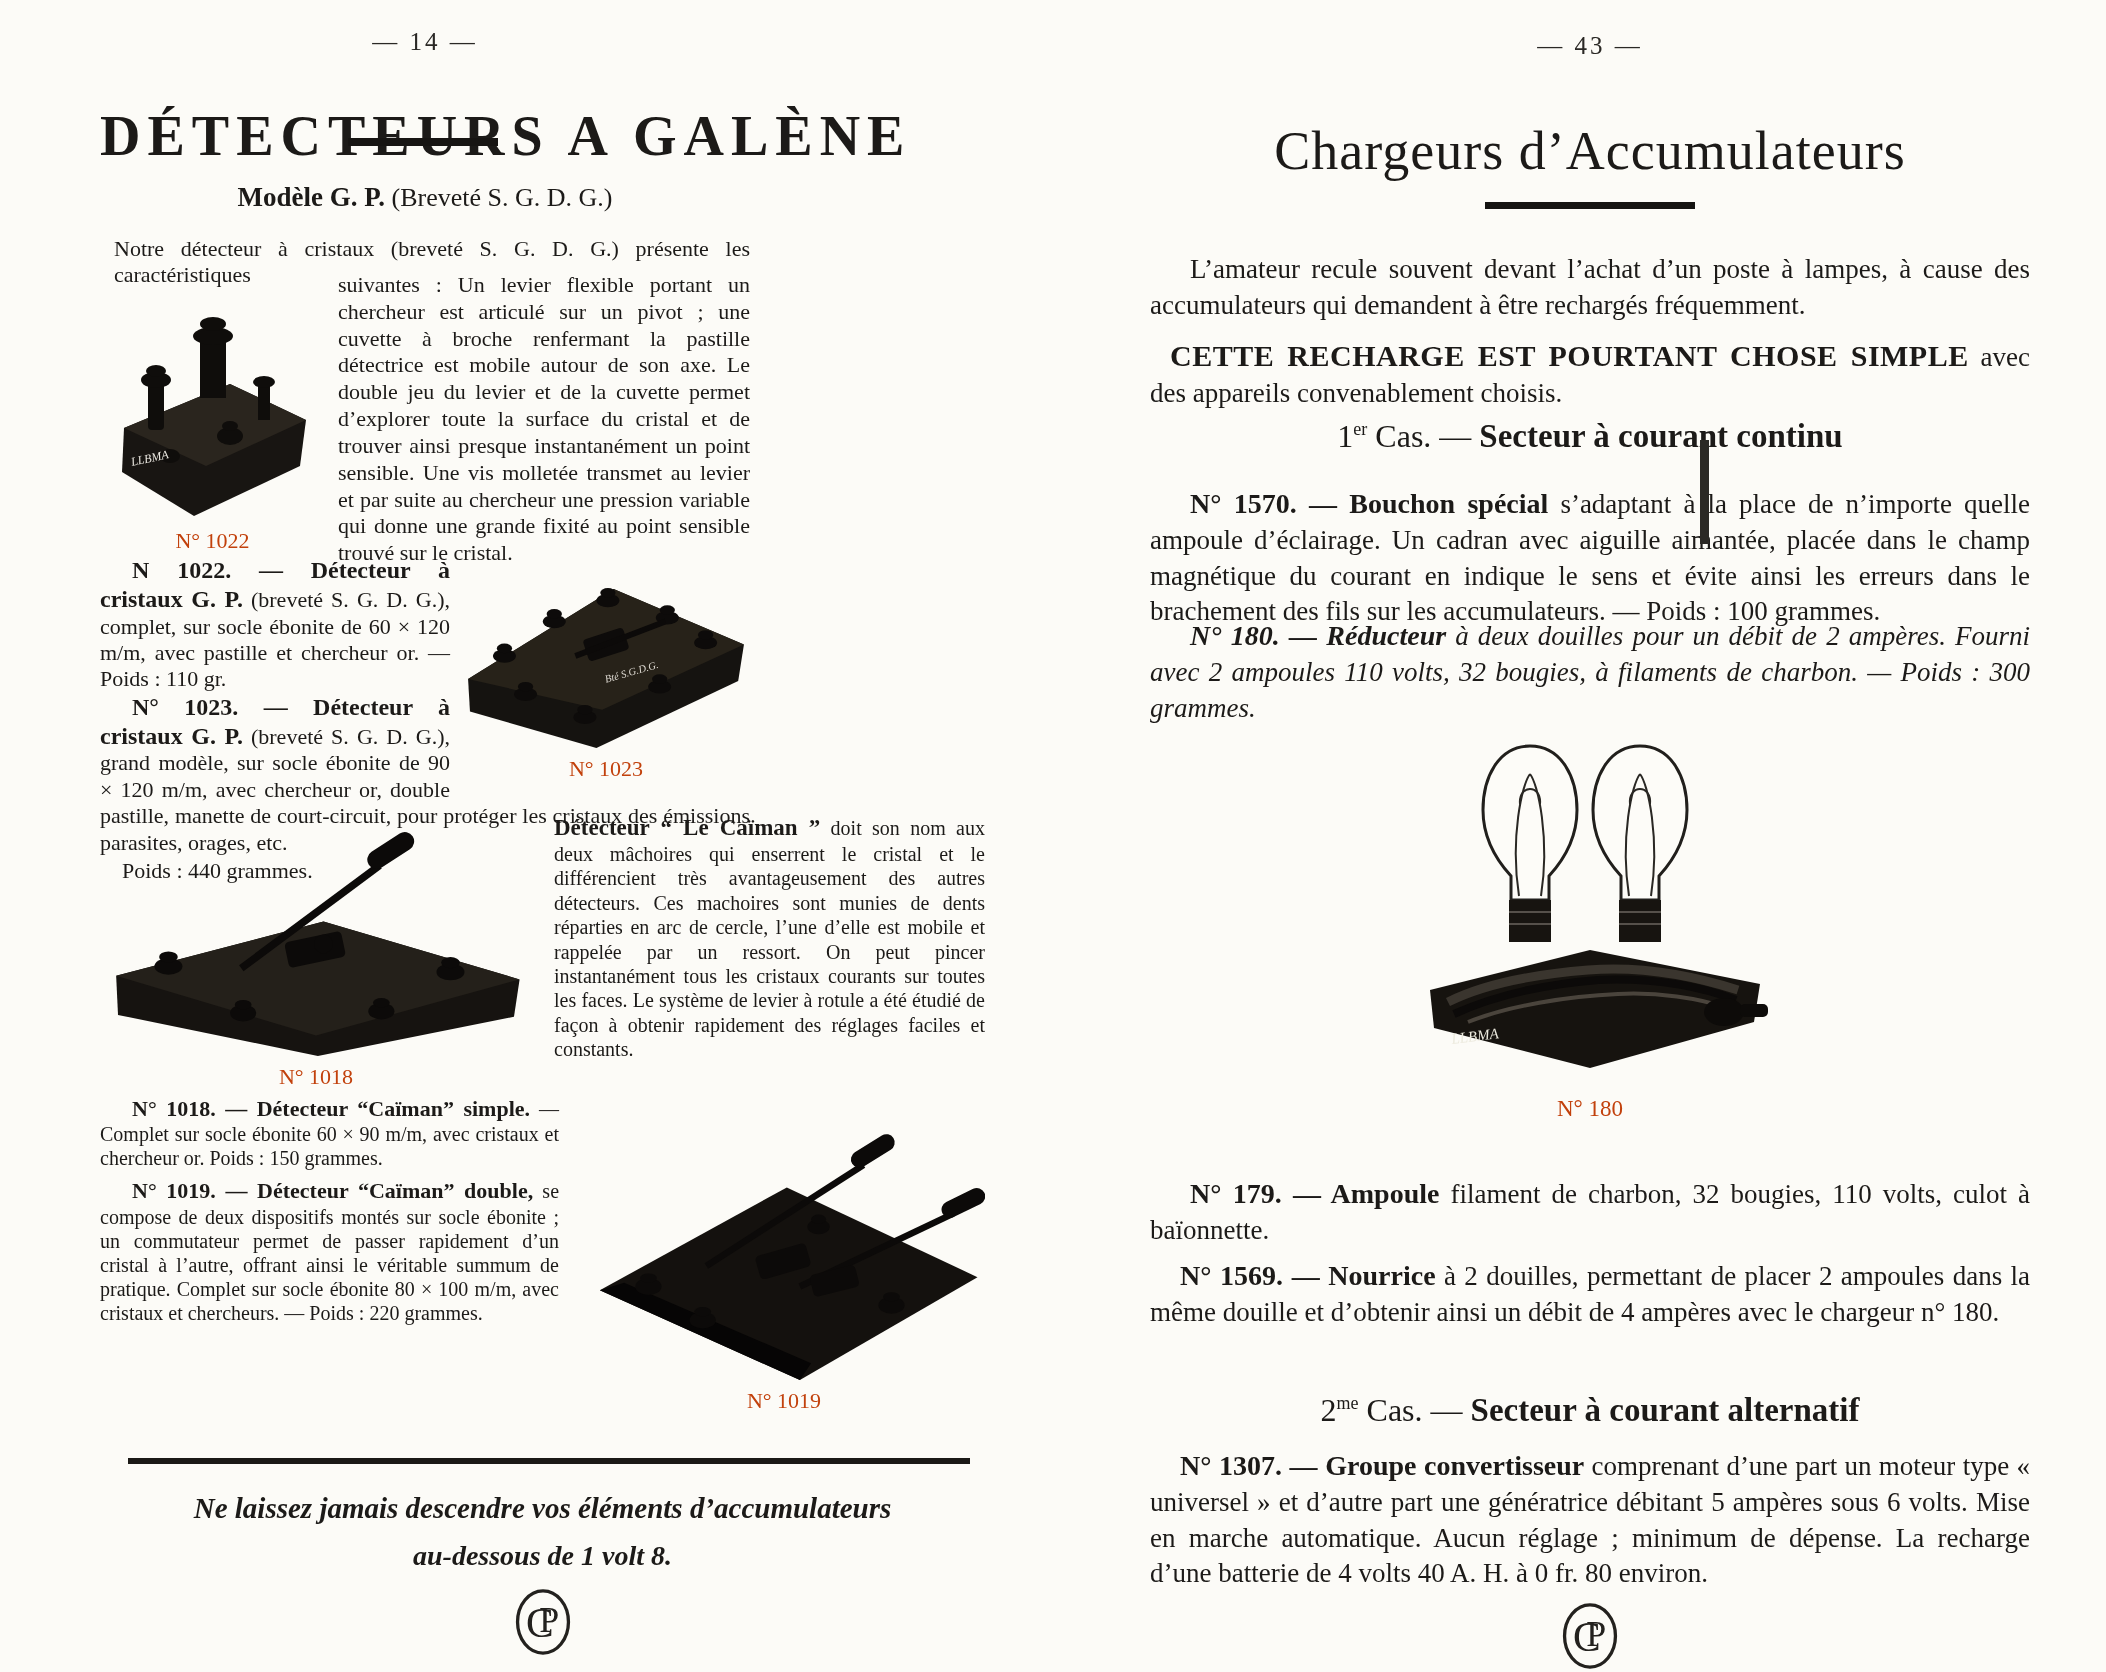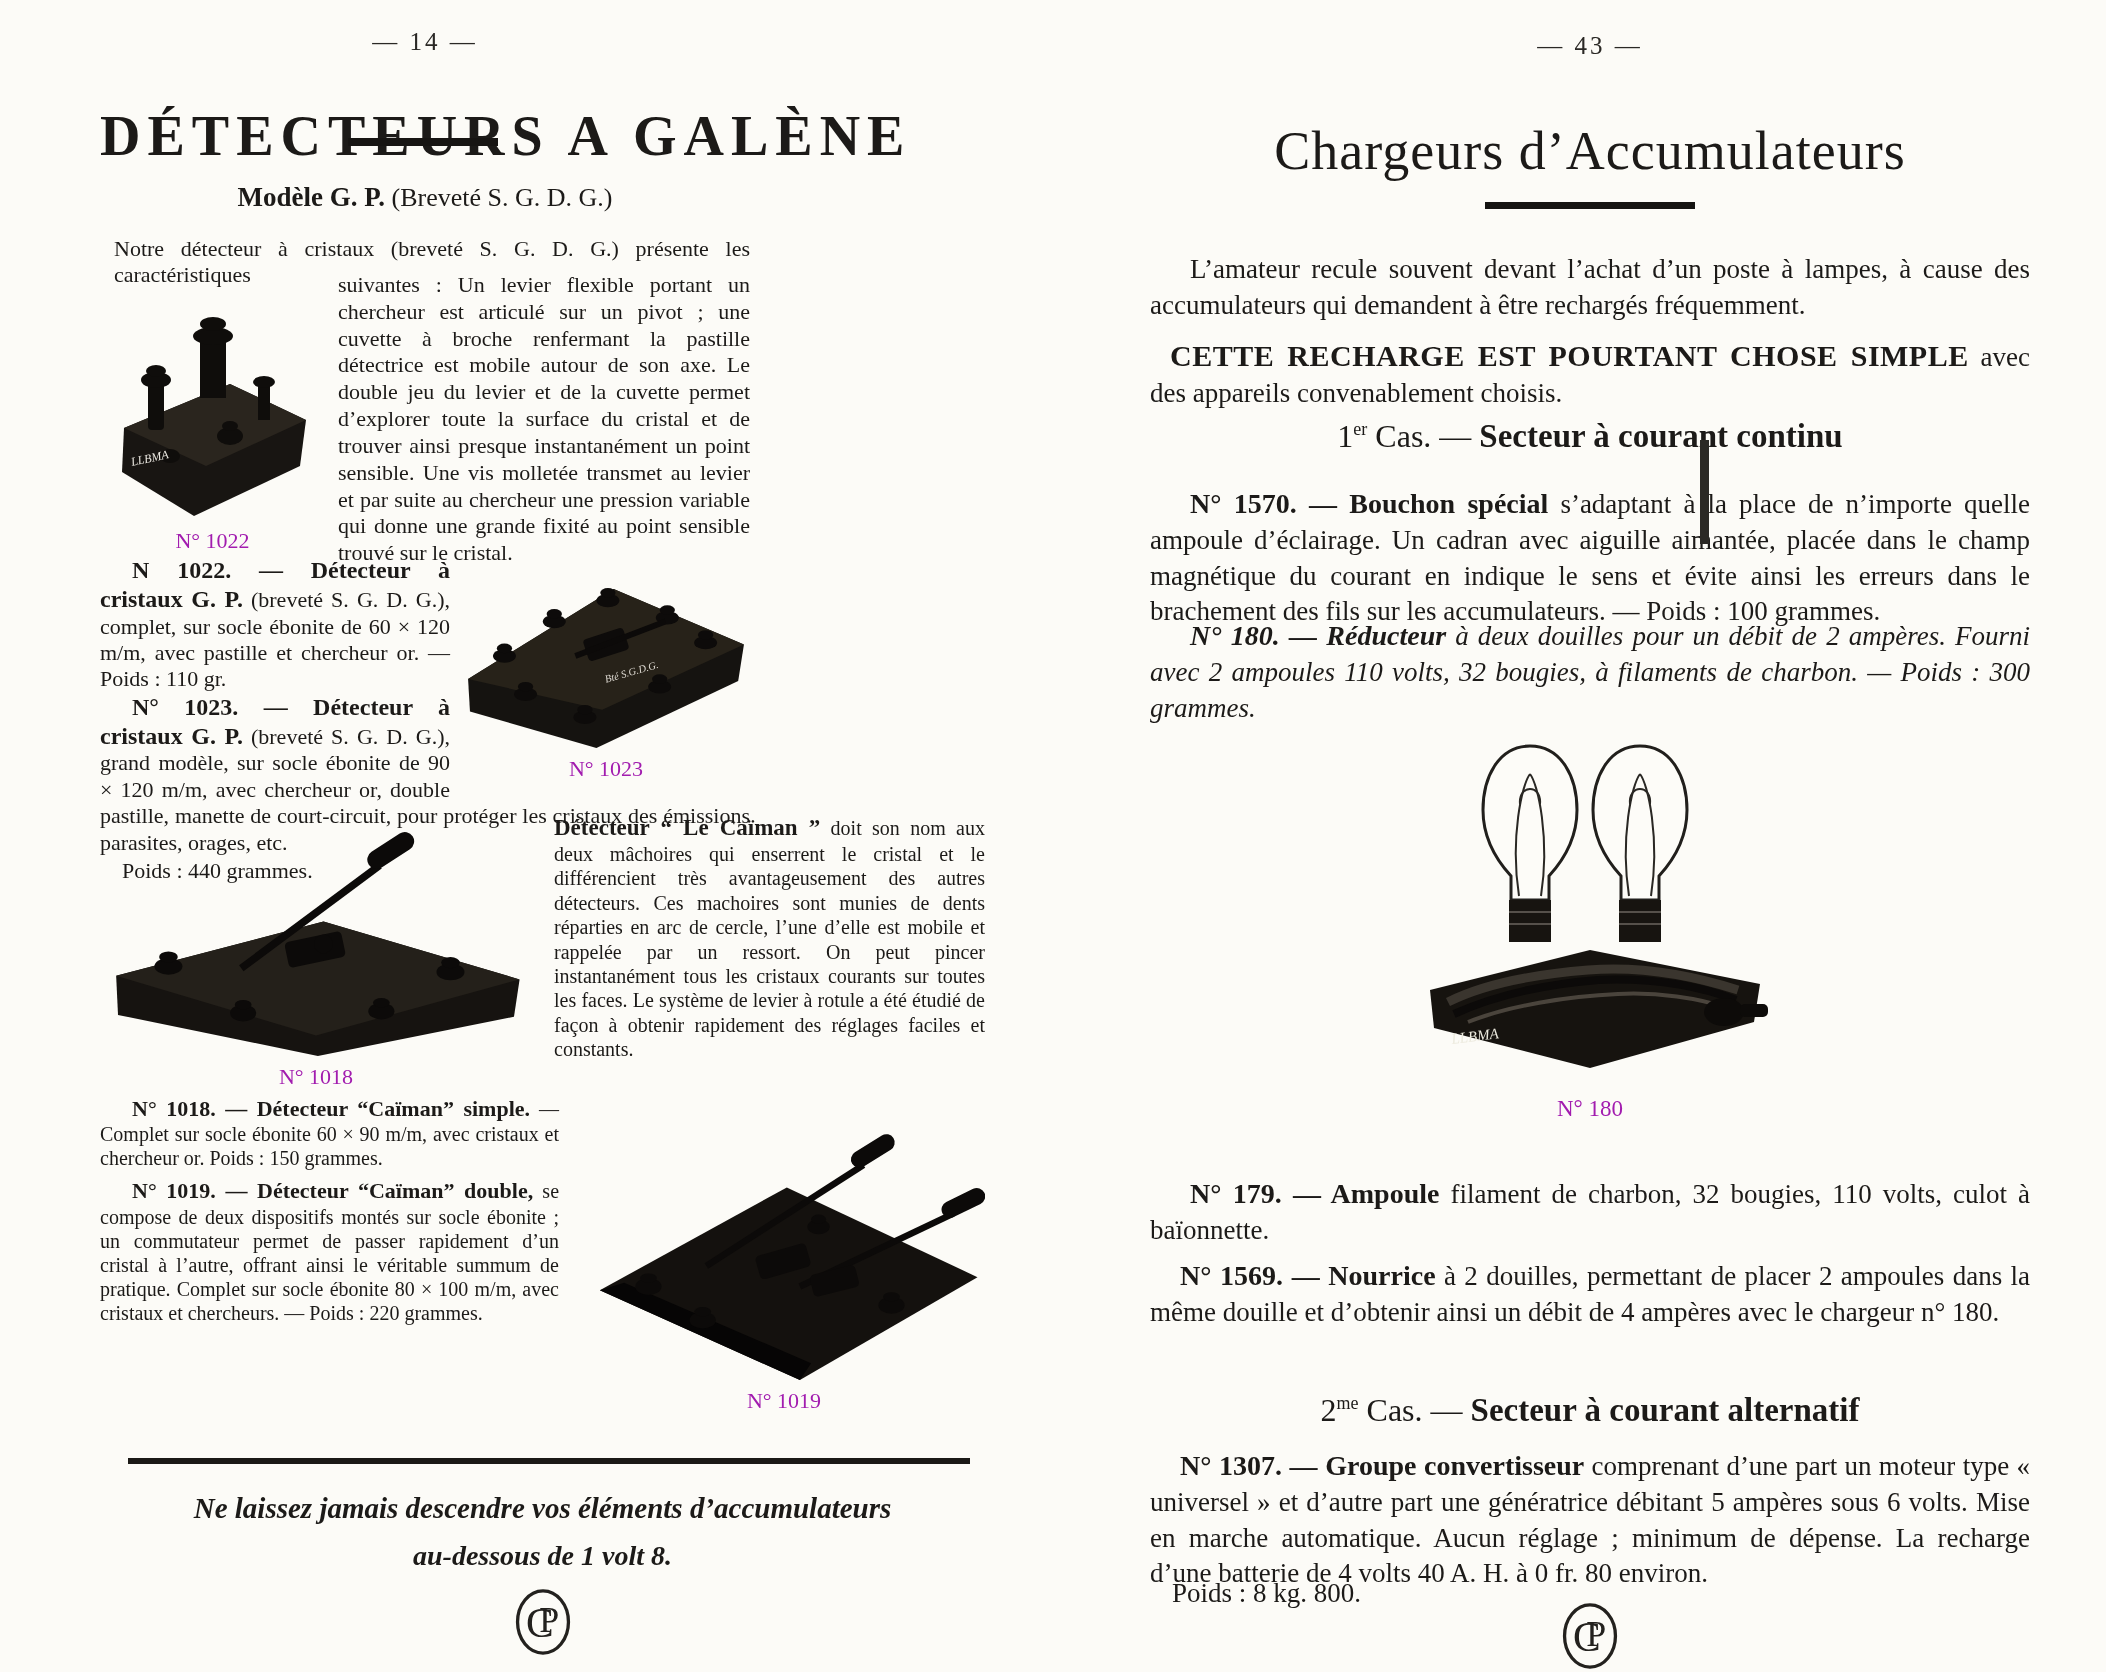--- a/index.html
+++ b/index.html
@@ -8,21 +8,21 @@
     width:2106px; height:1672px; overflow:hidden;
     background:#fcfbf7; color:#1c1a18;
     font-family:"Liberation Serif", serif;
   }
   .spread { position:relative; width:1709px; height:1672px; }
 
   
   .pagenum { text-align:center; font-size:25px; letter-spacing:3px; color:#2a2825; }
   .abs { position:absolute; }
   p { margin:0; }
-  figcaption { text-align:center; font-size:22px; margin-top:4px; color:#a21caf; }
+  figcaption { text-align:center; font-size:22px; margin-top:4px; color:#c2410c; }
   .just { text-align:justify; }
 
   
   #left-page  { position:absolute; left:100px; top:0; width:885px; height:1672px; }
   #left-top   { position:absolute; left:0; top:0; width:650px; height:812px; }
   #left-mid   { position:absolute; left:0; top:814px; width:885px; }
 
   .lp-title { position:absolute; top:66px; left:0; width:650px; text-align:center;
               font-size:56px; font-weight:bold; letter-spacing:7px; white-space:nowrap; }
   .lp-title-rule { position:absolute; top:138px; left:248px; width:150px; height:8px; background:#171513; }
@@ -319,21 +319,20 @@
 
     <h3 class="case-heading case-2">
       <span>2</span><sup>me</sup><span> Cas.</span><span> — </span><b>Secteur à courant alternatif</b>
     </h3>
 
     <p class="rp p-1307 just">
       <b>N° 1307. — Groupe convertisseur</b>
       <span>comprenant d’une part un moteur type « universel » et d’autre part une génératrice débitant 5 ampères sous 6 volts. Mise en marche automatique. Aucun réglage ; minimum de dépense. La recharge d’une batterie de 4 volts 40 A. H. à 0 fr. 80 environ.</span>
     </p>
 
-    <p class="rp p-poids">Poids : 8 kg. 800.</p>
 
     <div class="rp-logo">
       <svg width="66" height="80" viewBox="0 0 70 84">
         <ellipse cx="35" cy="42" rx="27" ry="33" fill="none" stroke="#23211e" stroke-width="3.5"></ellipse>
         <text x="17" y="58" font-size="44" fill="#23211e">C</text>
         <text x="31" y="53" font-size="38" fill="#23211e">P</text>
       </svg>
     </div>
   </div>
 

